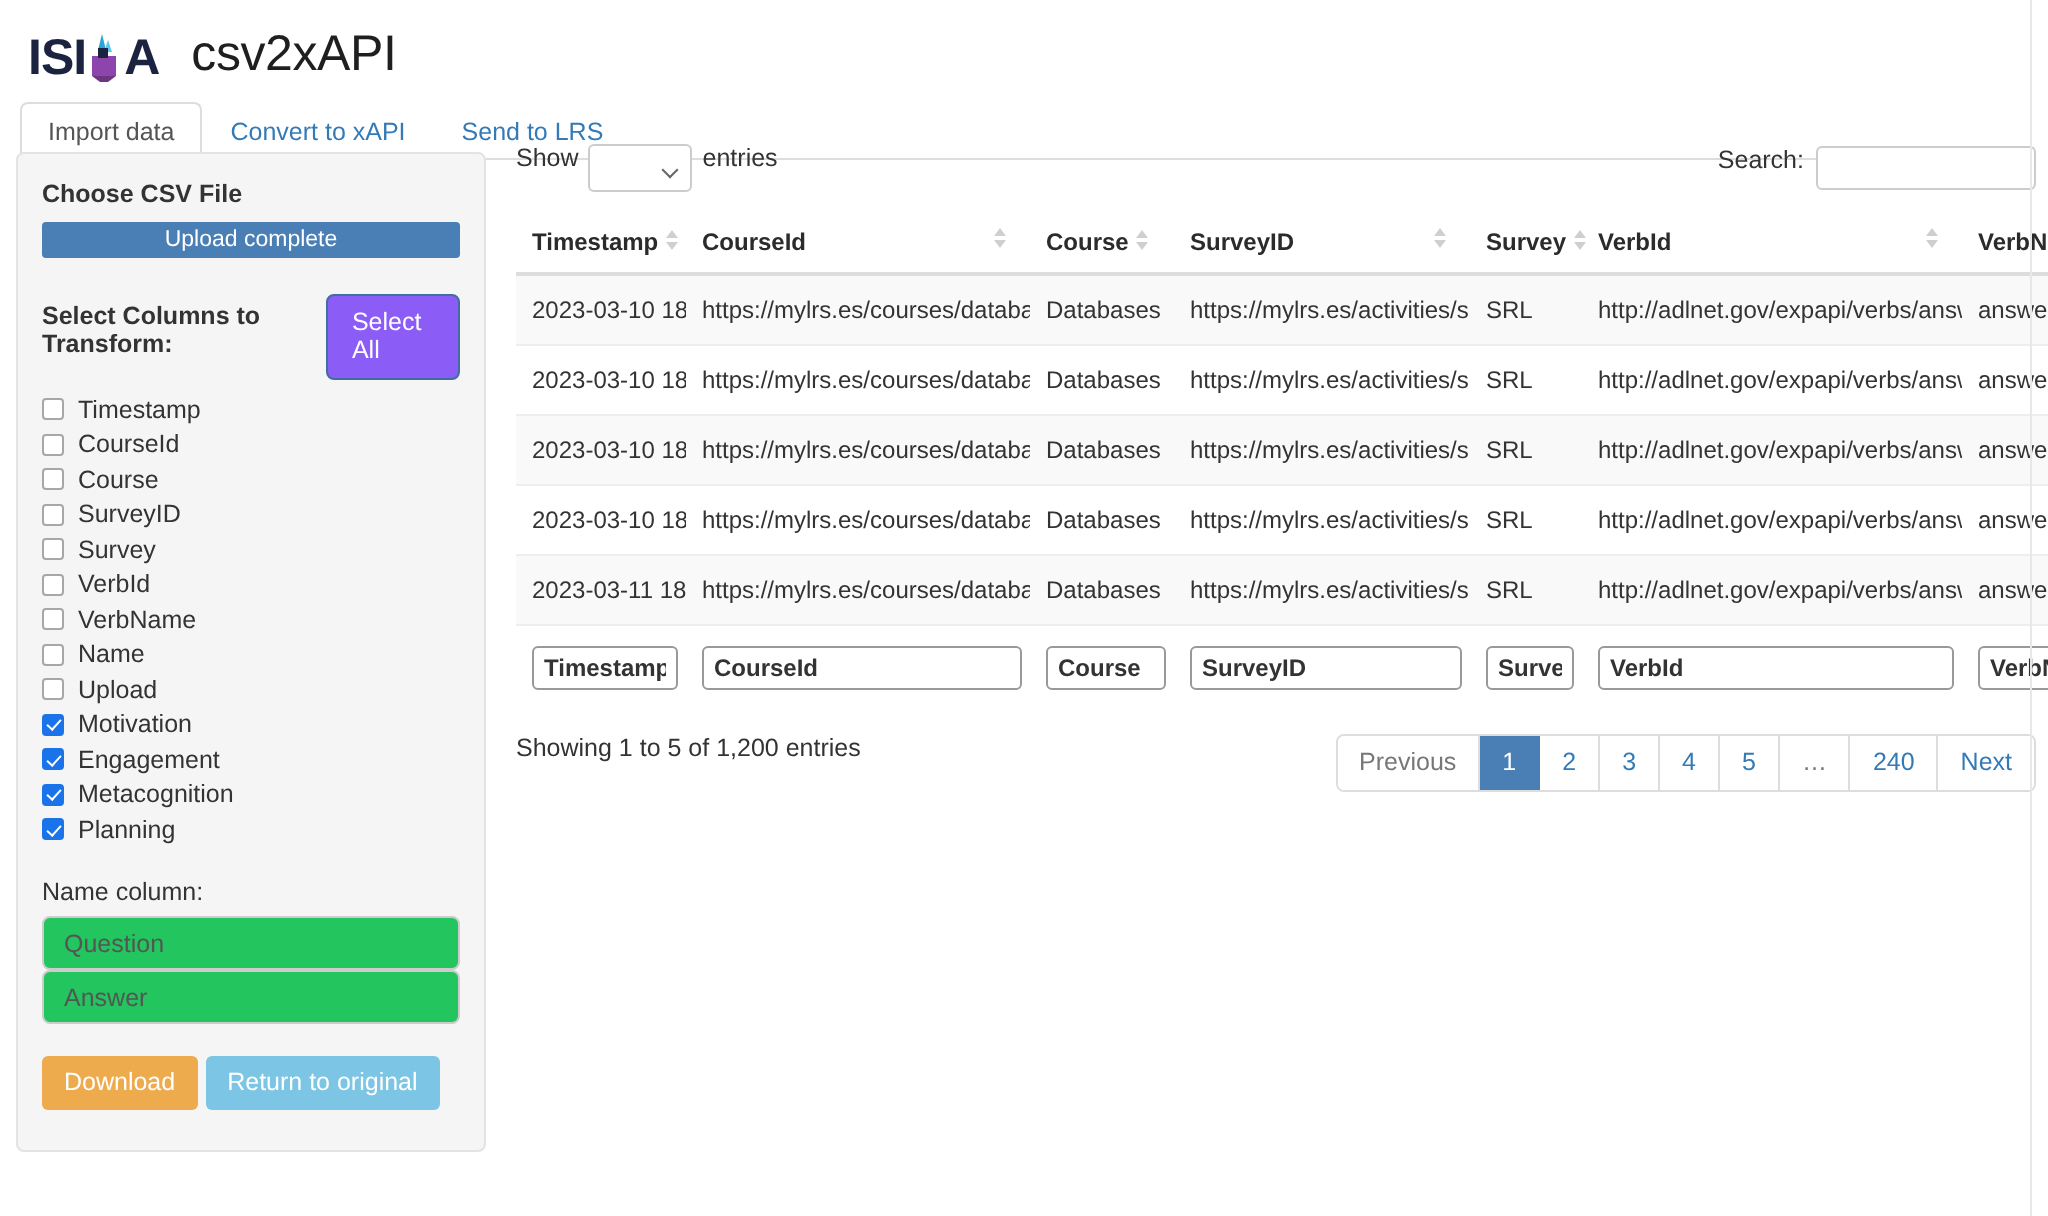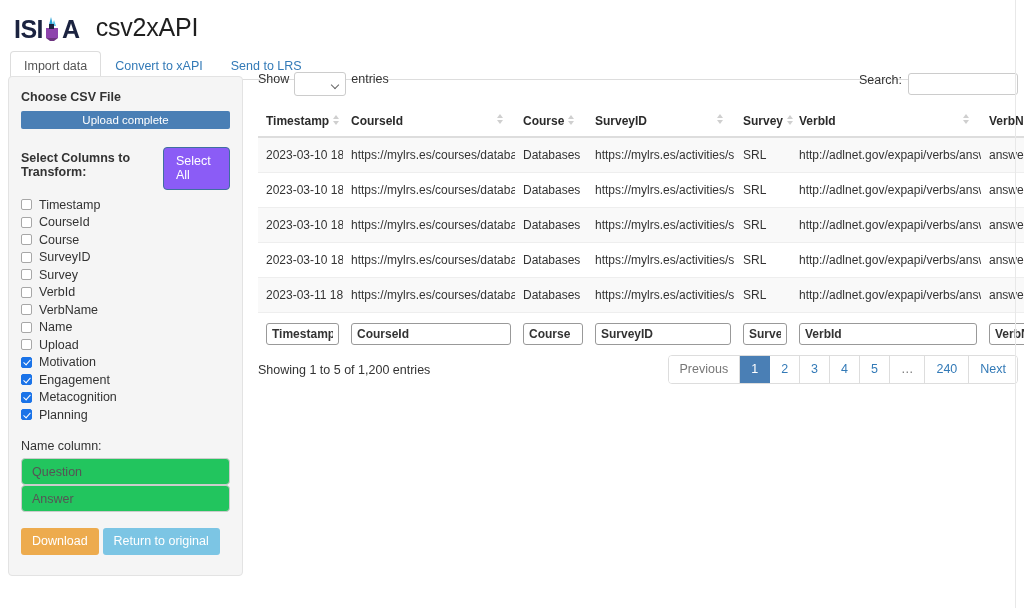--- a/index.html
+++ b/index.html
@@ -95,21 +95,21 @@
                 text-overflow: clip; white-space: nowrap; }
   table.dt tbody tr:nth-child(odd) td { background: #f9f9f9; }
   table.dt tbody tr:nth-child(even) td { background: #ffffff; }
   td.ts { white-space: normal; }
 
   tfoot td { padding: 6px 4px 6px 6px; border-top: 1px solid #dddddd; background: #ffffff; }
   .finput { width: 100%; height: 22px; border: 1px solid #999999; border-radius: 3px;
             background: #ffffff; font-size: 12px; color: #333333; padding: 0 5px;
             font-family: "Liberation Sans", sans-serif; font-weight: bold; }
 
-  .dt-bottom { display: flex; align-items: center; justify-content: space-between; }
+  .dt-bottom { display: flex; justify-content: space-between; margin-top: 12px; }
   .dt-info { font-size: 12.5px; color: #333333; }
   .pager { display: flex; border: 1px solid #dddddd; border-radius: 4px; overflow: hidden; }
   .pg { font-size: 12.5px; color: #337ab7; padding: 6px 11px; border-right: 1px solid #dddddd;
         background: #ffffff; cursor: pointer; line-height: 1.2; }
   .pg:last-child { border-right: none; }
   .pg.active { background: #4a7fb5; color: #ffffff; border-color: #4a7fb5; }
   .pg.muted { color: #777777; cursor: default; }
 
   .vline { position: absolute; right: 8px; top: 0; width: 1px; height: 608px; background: #e8e8e8; }
 </style>

